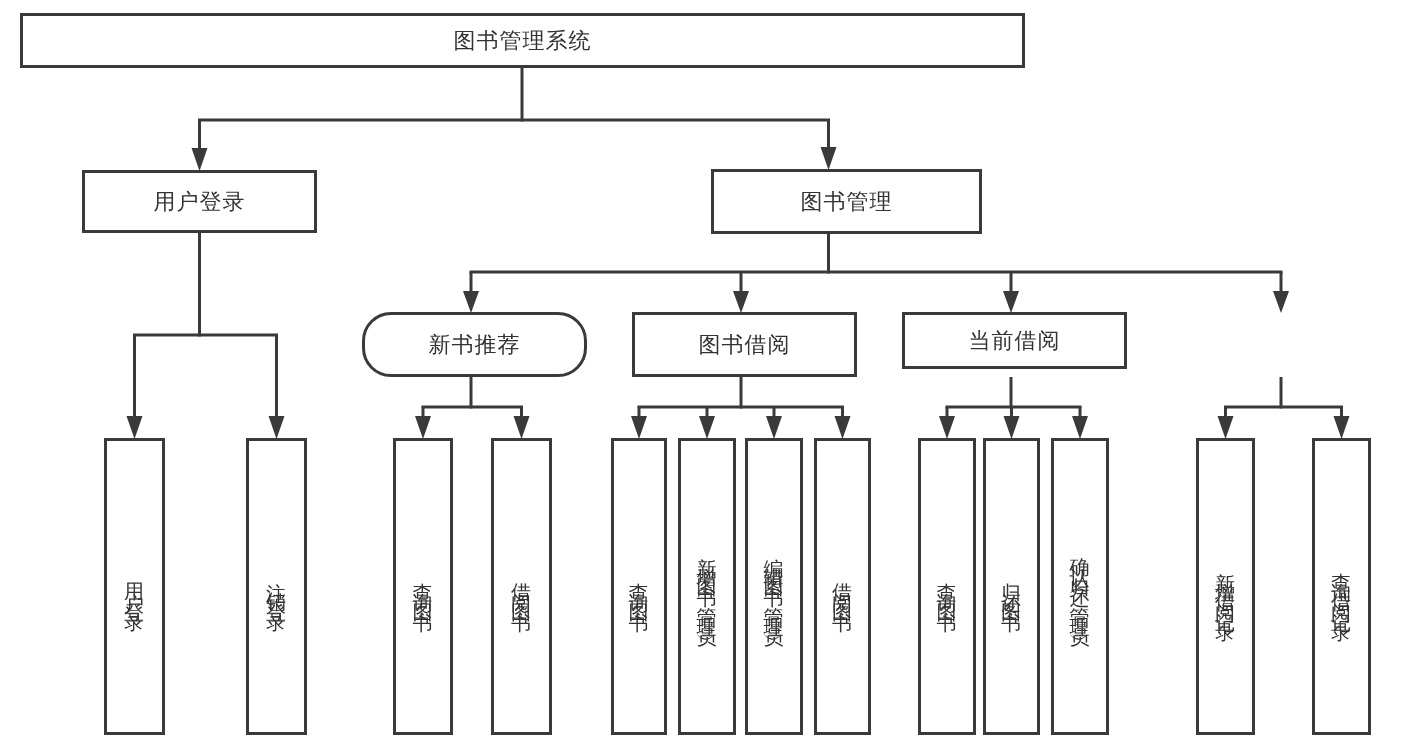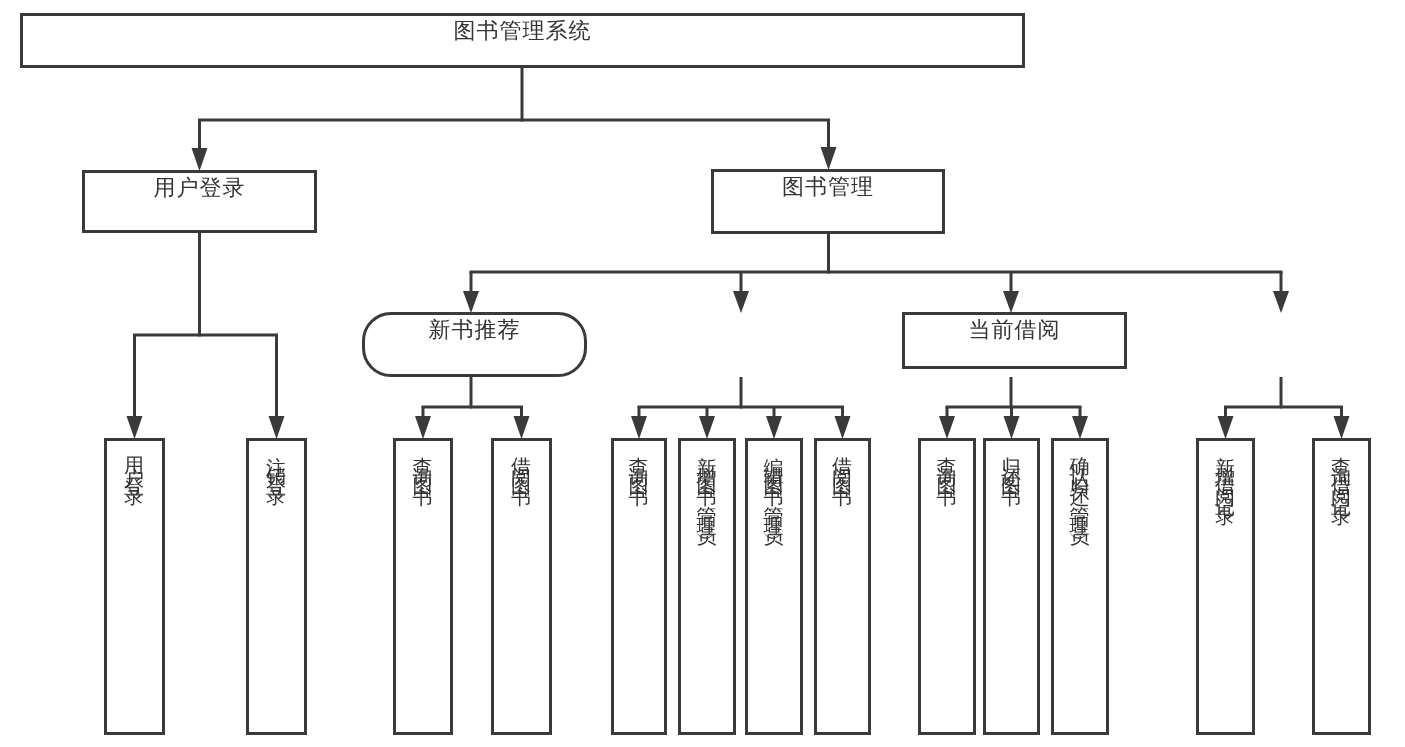--- a/index.html
+++ b/index.html
@@ -18,41 +18,42 @@
     position: absolute;
     left: 0; top: 0;
     width: 1405px; height: 747px;
   }
 
   .node {
     position: absolute;
     background: #ffffff;
     border: 3px solid #3a3a3a;
     display: flex;
+    align-items: center;
     justify-content: center;
     color: #333333;
   }
   .h-label {
     font-size: 22px;
     letter-spacing: 1px;
     white-space: nowrap;
   }
   .v-label {
     writing-mode: vertical-lr;
     text-orientation: mixed;
     font-size: 20px;
     letter-spacing: 10px;
     line-height: 1.1;
     white-space: nowrap;
   }
 
   
   #n-root            { left: 20px;   top: 13px;  width: 1005px; height: 55px; }
   #n-user-login      { left: 82px;   top: 170px; width: 235px;  height: 63px; }
-  #n-book-mgmt       { left: 711px;  top: 169px; width: 234px;  height: 65px; }
+  #n-book-mgmt       { left: 711px;  top: 169px; width: 271px;  height: 65px; }
   #n-new-book-rec    { left: 362px;  top: 312px; width: 225px;  height: 65px; border-radius: 29px; }
   #n-book-borrow     { left: 632px;  top: 312px; width: 225px;  height: 65px; }
   #n-current-borrow  { left: 902px;  top: 312px; width: 225px;  height: 57px; }
   #n-borrow-records  { left: 1172px; top: 312px; width: 214px;  height: 65px; }
 
   #n-leaf-user-login { left: 104px;  top: 438px; width: 61px; height: 297px; }
   #n-leaf-logout     { left: 246px;  top: 438px; width: 61px; height: 297px; }
   #n-leaf-nbr-query  { left: 393px;  top: 438px; width: 60px; height: 297px; }
   #n-leaf-nbr-borrow { left: 491px;  top: 438px; width: 61px; height: 297px; }
   #n-leaf-bb-query   { left: 611px;  top: 438px; width: 56px; height: 297px; }
@@ -163,20 +164,23 @@
   <div class="node" id="n-user-login">
     <span class="h-label">用户登录</span>
   </div>
   <div class="node" id="n-book-mgmt">
     <span class="h-label">图书管理</span>
   </div>
 
   <div class="node" id="n-new-book-rec">
     <span class="h-label">新书推荐</span>
   </div>
+  <div class="node" id="n-book-borrow">
+    <span class="h-label">图书借阅</span>
+  </div>
   <div class="node" id="n-current-borrow">
     <span class="h-label">当前借阅</span>
   </div>
 
   <div class="node" id="n-leaf-user-login">
     <span class="v-label">用户登录</span>
   </div>
   <div class="node" id="n-leaf-logout">
     <span class="v-label">注销登录</span>
   </div>

